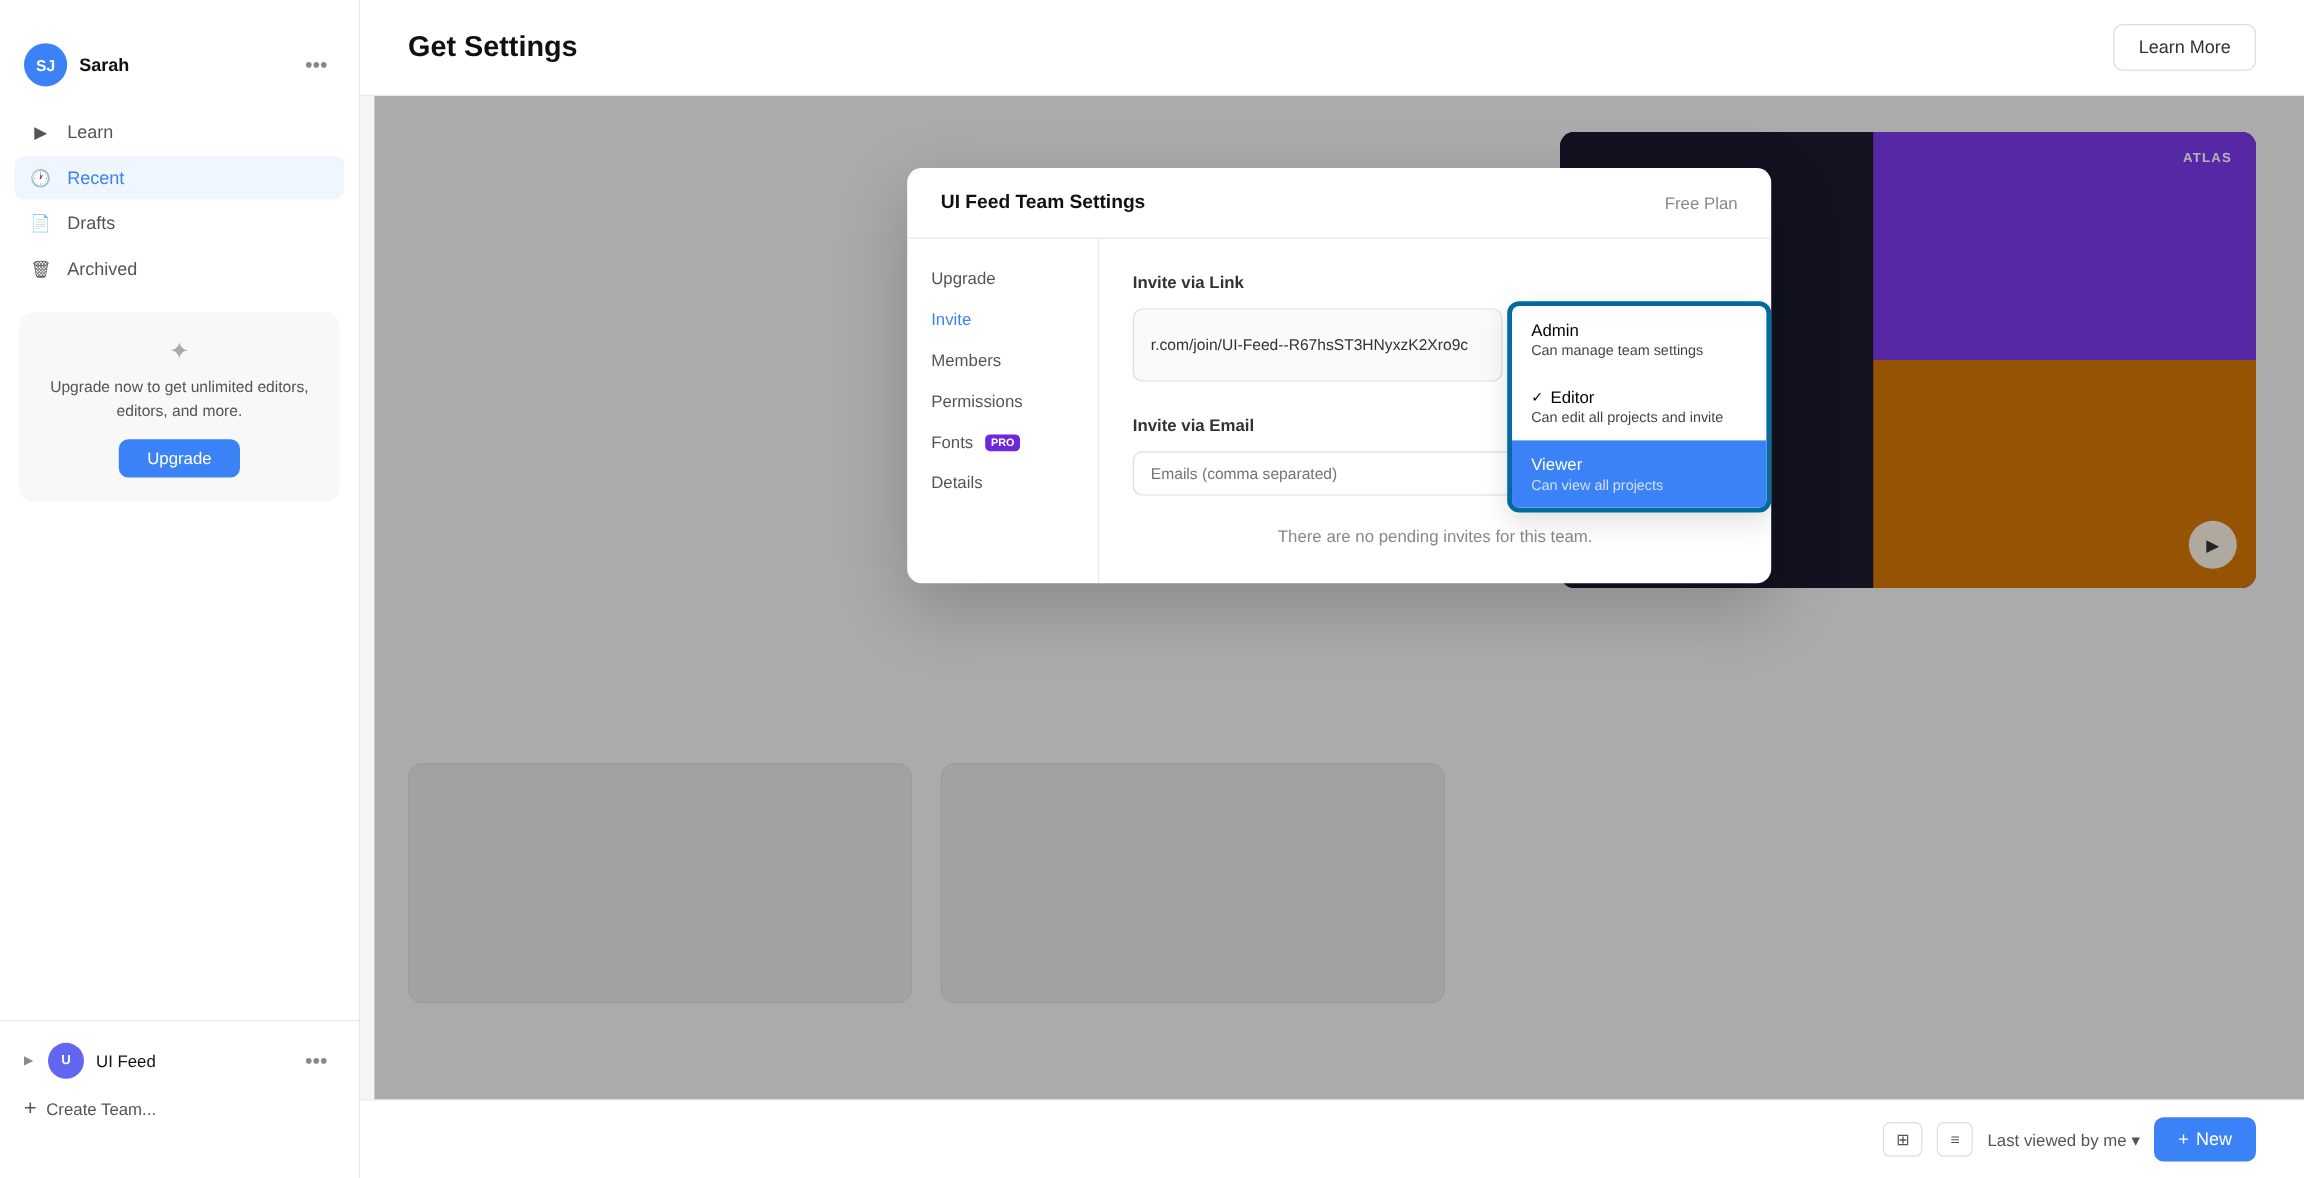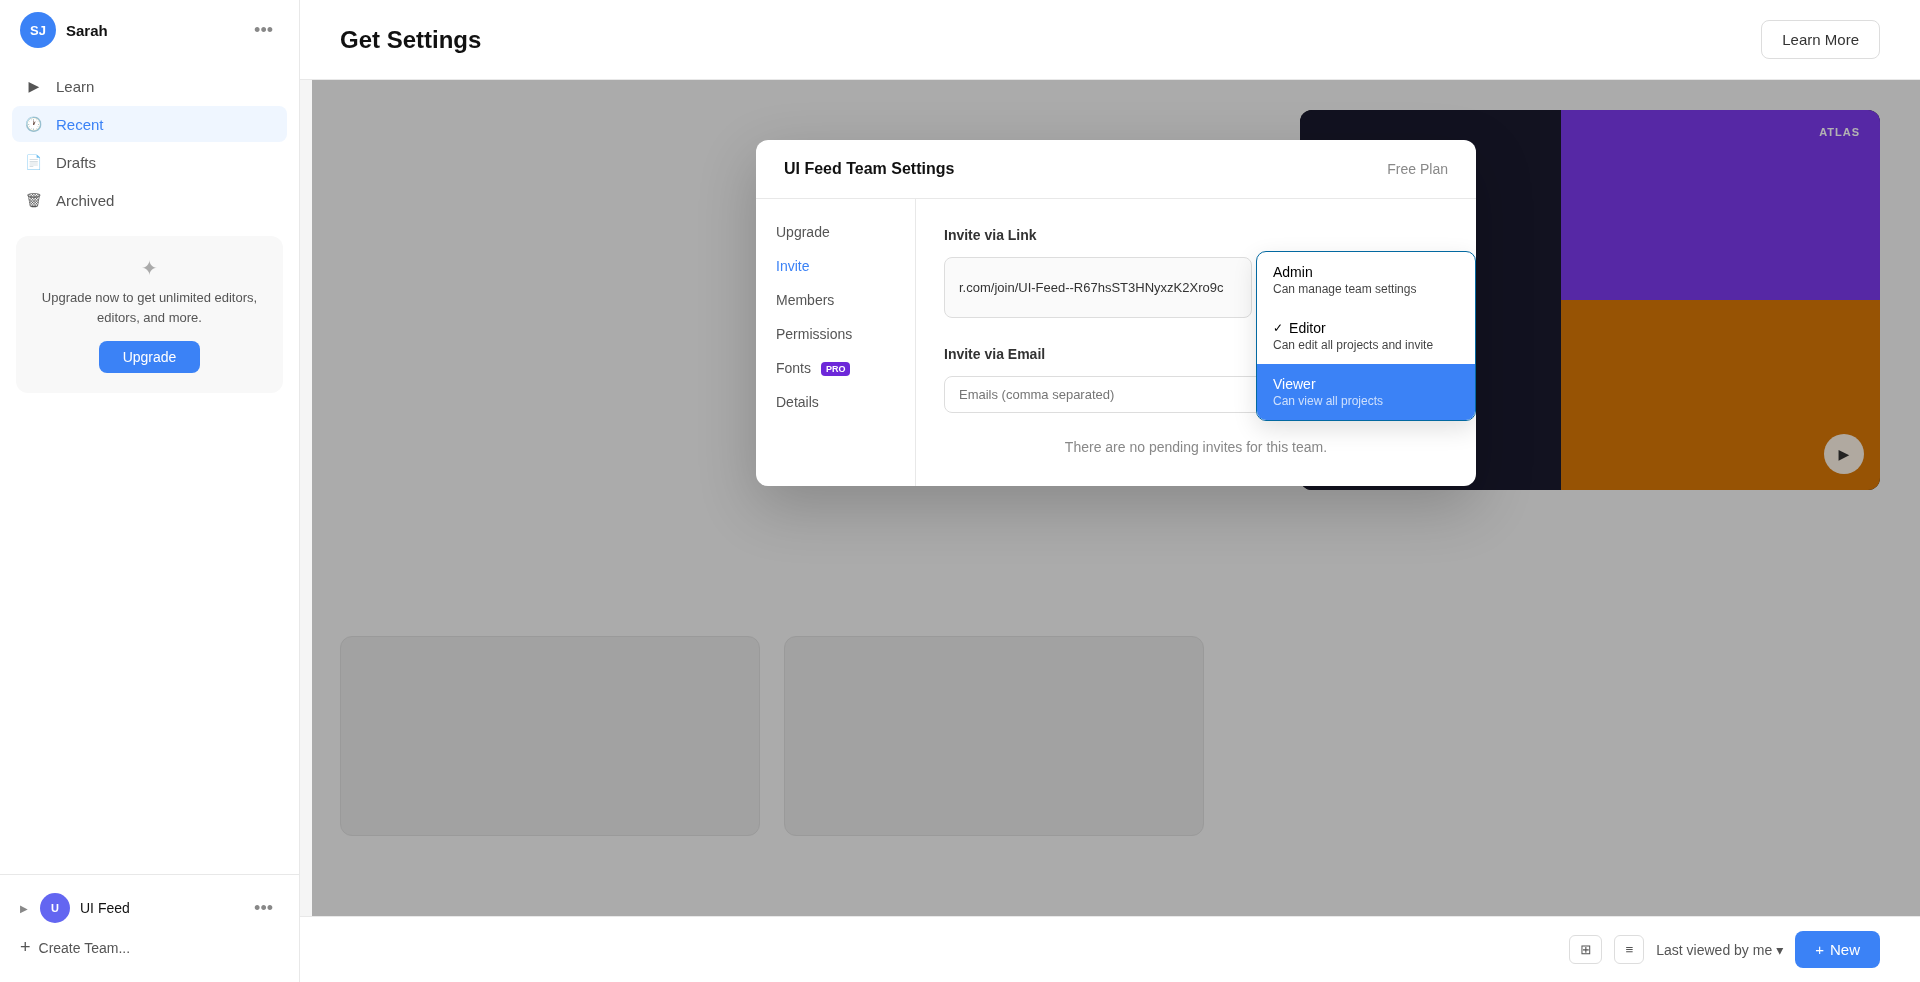--- a/index.html
+++ b/index.html
@@ -6,21 +6,21 @@
     body { font-family: -apple-system, BlinkMacSystemFont, 'Segoe UI', sans-serif; background: #f0f0f0; width: 1920px; height: 982px; overflow: hidden; display: flex; }
 
     
     .sidebar {
       width: 300px;
       height: 100%;
       background: #fff;
       border-right: 1px solid #e8e8e8;
       display: flex;
       flex-direction: column;
-      padding: 4px 0;
+      padding: 28px 0;
       flex-shrink: 0;
     }
     .sidebar-header {
       display: flex;
       align-items: center;
       justify-content: space-between;
       padding: 8px 20px 16px;
     }
     .sidebar-user {
       display: flex;
@@ -405,21 +405,21 @@
       margin-top: 24px;
       line-height: 1.5;
     }
 
     
     .dropdown-menu {
       position: absolute;
       right: 0;
       top: 52px;
       background: white;
-      border: 1px solid #0369a1;
+      border: 4px solid #0369a1;
       border-radius: 10px;
       box-shadow: 0 8px 24px rgba(0,0,0,0.12);
       width: 220px;
       z-index: 200;
       overflow: hidden;
     }
     .dropdown-item {
       padding: 12px 16px;
       cursor: pointer;
     }

